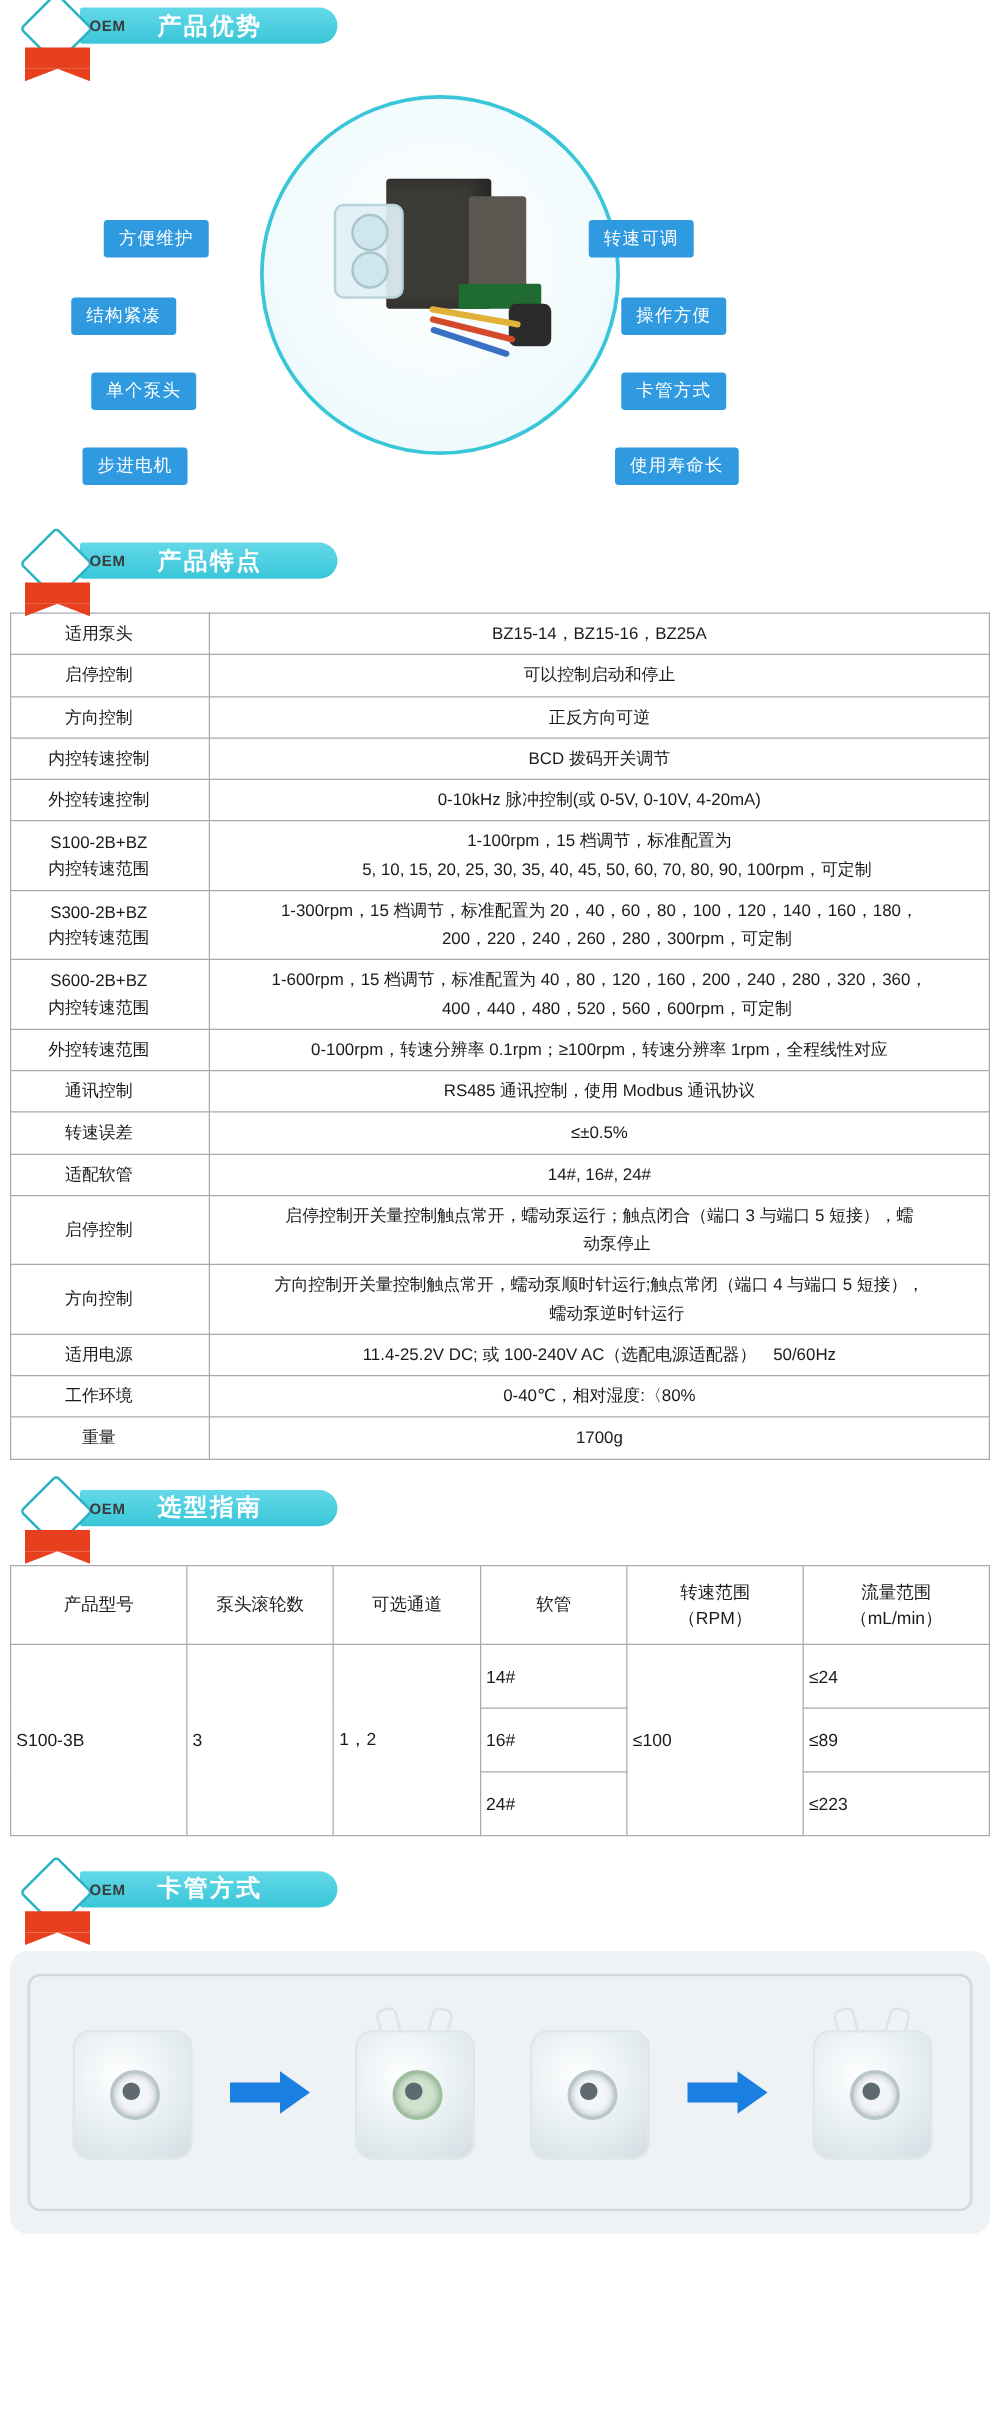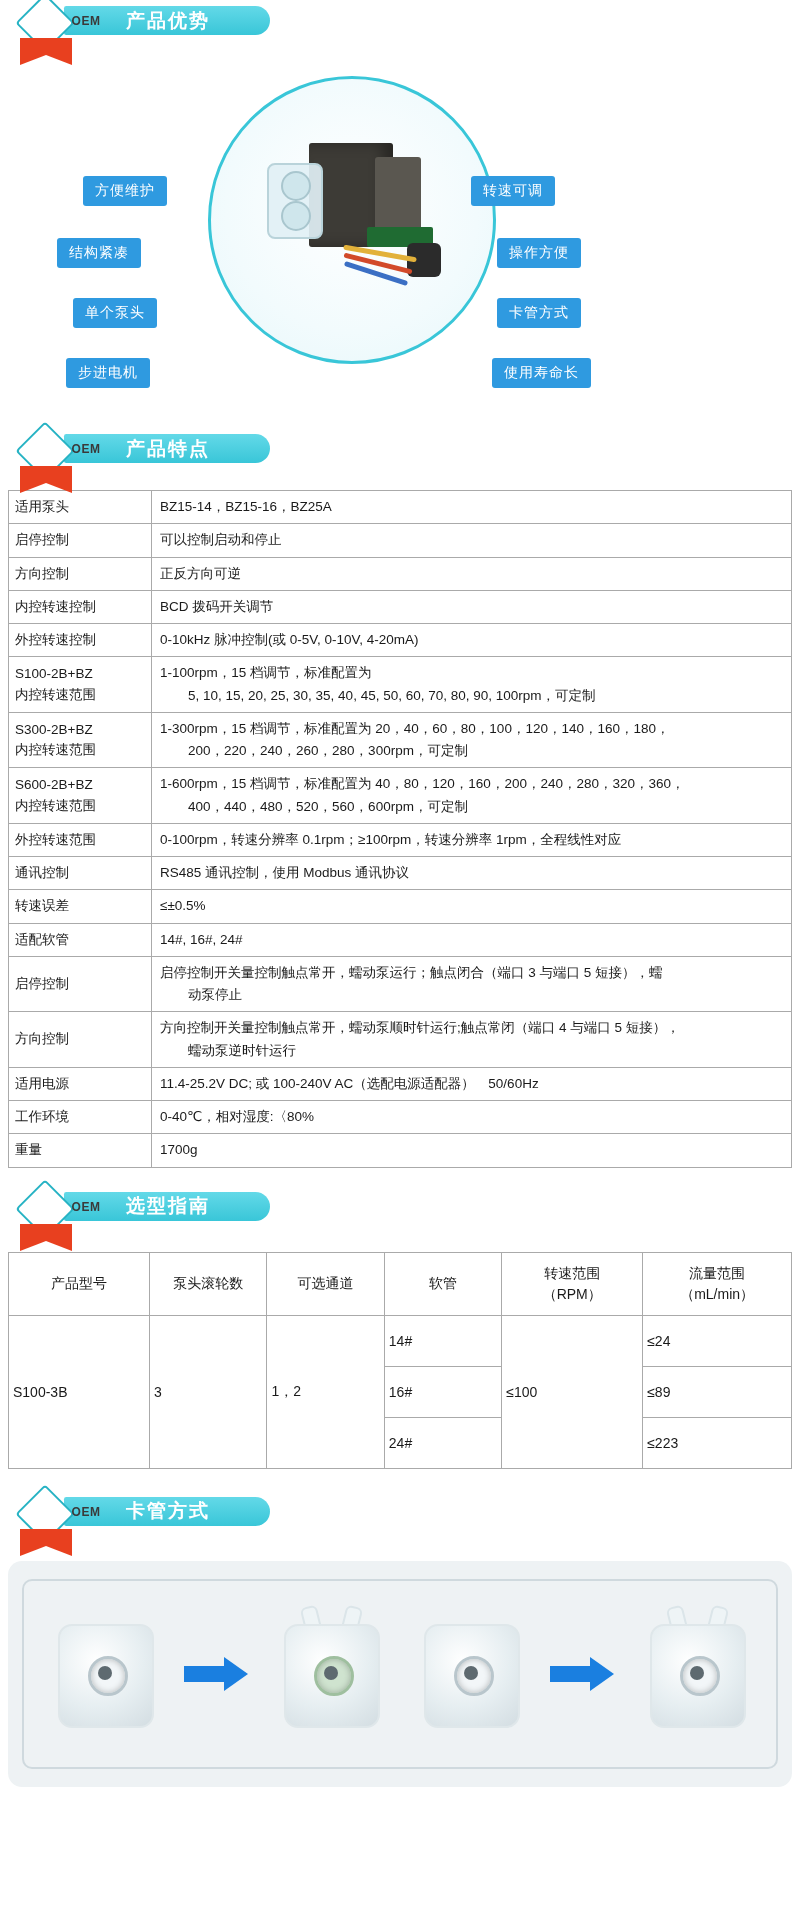--- a/index.html
+++ b/index.html
@@ -213,25 +213,26 @@
   
   .table-wrap { padding: 0 8px; }
   table.spec {
     width: 100%;
     border-collapse: collapse;
     table-layout: fixed;
     font-size: 13.5px;
   }
   table.spec td {
     border: 1px solid #aaaaaa;
-    padding: 6px 8px;
+    padding: 6px 24px;
     vertical-align: middle;
     line-height: 1.5;
     color: #1a1a1a;
     background: #ffffff;
+    text-align: center;
   }
   table.spec td.k {
     width: 128px;
     padding-left: 6px;
   }
   table.spec td.v div + div { margin-top: 2px; margin-left: 28px; }
 
   
   table.guide {
     width: 100%;

